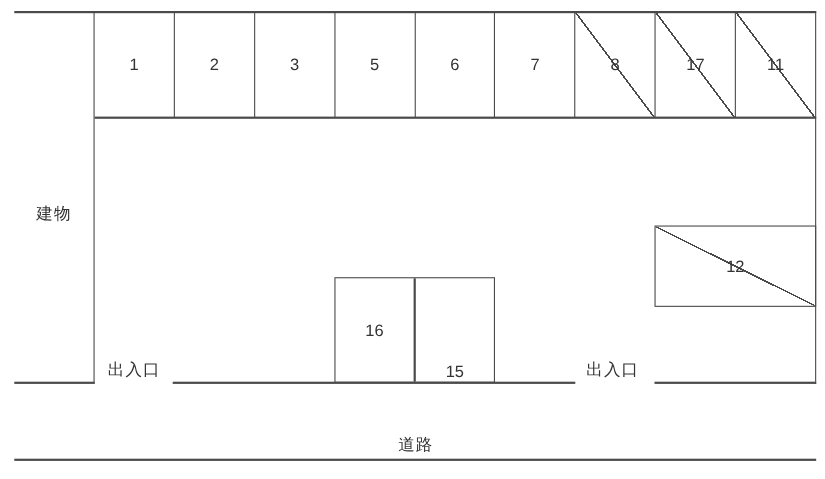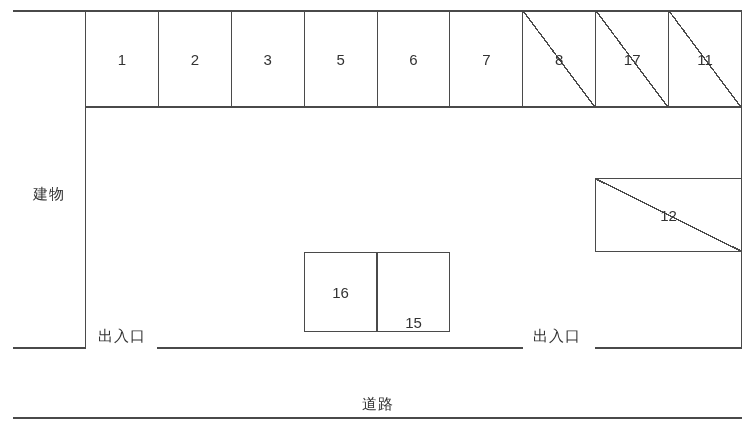--- a/index.html
+++ b/index.html
@@ -18,21 +18,21 @@
   .cell{
     flex:1;position:relative;
     display:flex;align-items:center;justify-content:center;
     border-right:1px solid var(--line,#4a4a4a);
     box-sizing:border-box;
   }
   .cell:last-child{border-right:none;}
   .boxgroup{position:absolute;display:flex;box-sizing:border-box;border:1px solid var(--line,#4a4a4a);}
   .boxgroup .cell{border-right:2px solid var(--line,#4a4a4a);}
   .boxgroup .cell:last-child{border-right:none;align-items:flex-end;}
-  .stack{position:absolute;box-sizing:border-box;}
+  .stack{position:absolute;box-sizing:border-box;margin-top:27px;}
   .stackbox{
     box-sizing:border-box;position:relative;
     display:flex;align-items:center;justify-content:center;
     border:1px solid var(--line,#4a4a4a);
   }
   .stackbox + .stackbox{border-top:none;}
   .crossed{
     background-image:linear-gradient(
       to top right,
       transparent calc(50% - 0.7px),
@@ -79,21 +79,21 @@
         <span class="num">8</span>
       </div>
     <div class="cell crossed">
         <span class="num">17</span>
       </div>
     <div class="cell crossed">
         <span class="num">11</span>
       </div>
   </div>
 
-  <div class="boxgroup" style="left:304px;top:252px;width:146px;height:80px;">
+  <div class="boxgroup" style="left:304px;top:252px;width:146px;height:96px;">
     <div class="cell">
         <span class="num">16</span>
       </div>
     <div class="cell">
         <span class="num">15</span>
       </div>
   </div>
 
   <div class="stack" style="left:595px;top:178px;width:147px;">
     <div class="stackbox crossed" style="height:74px;">

